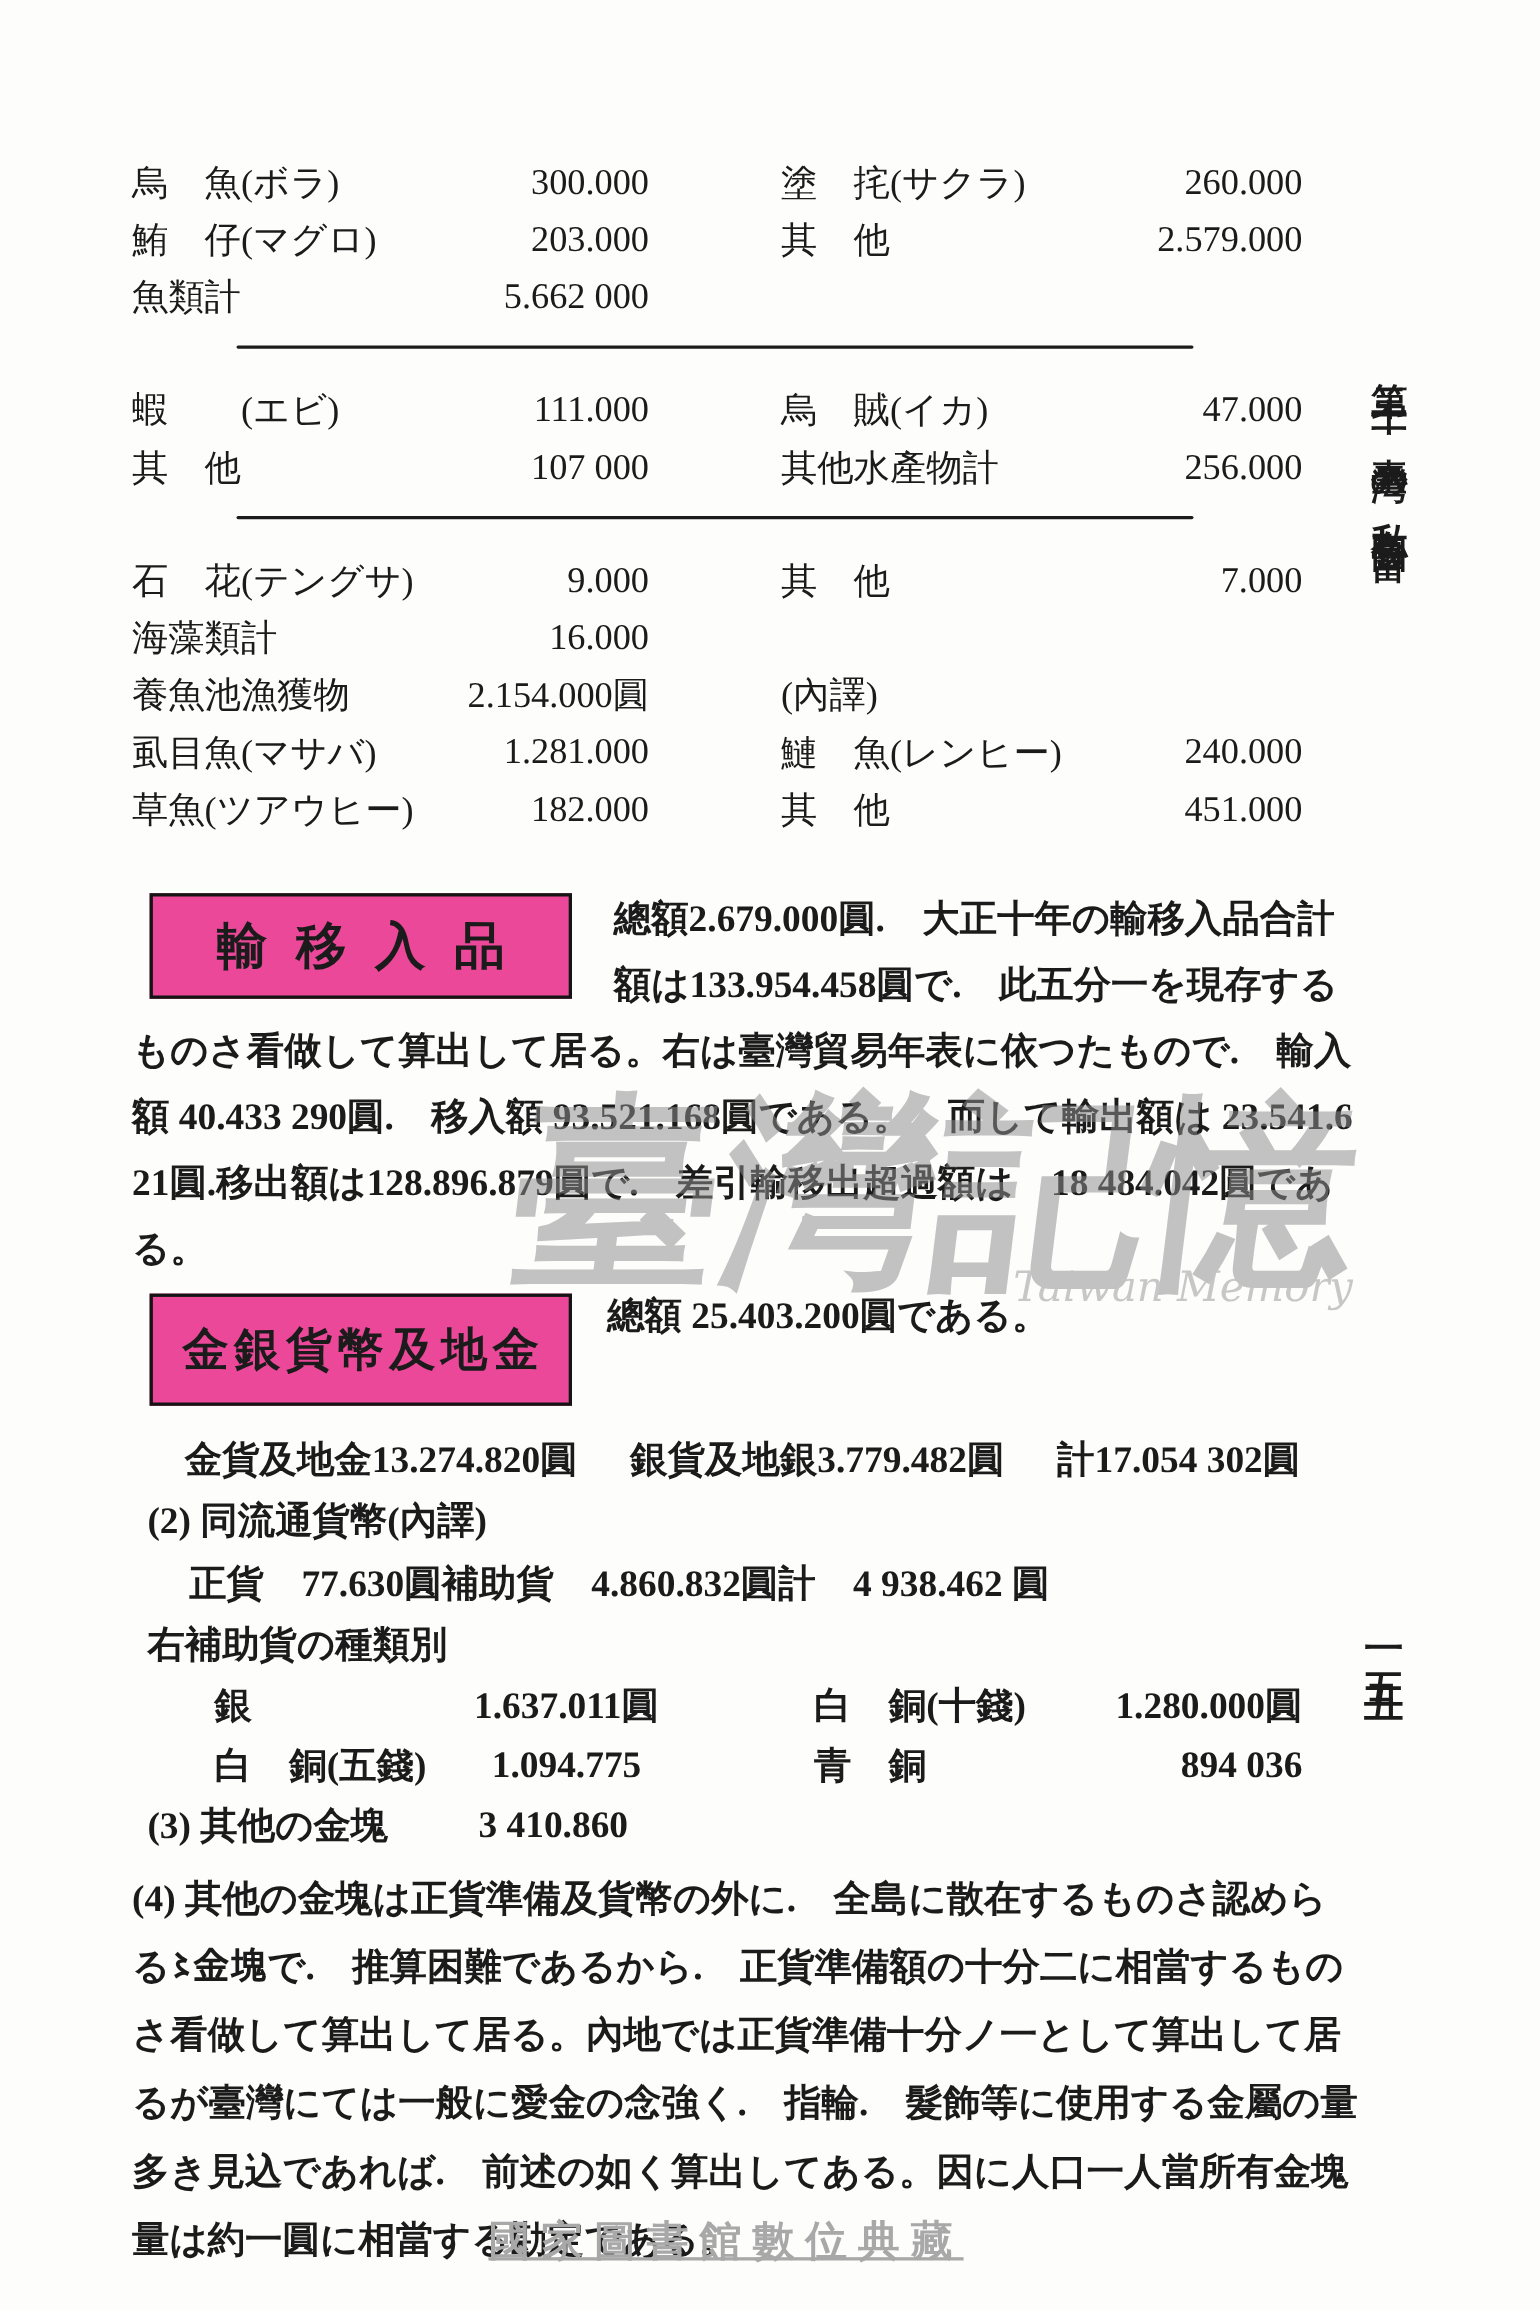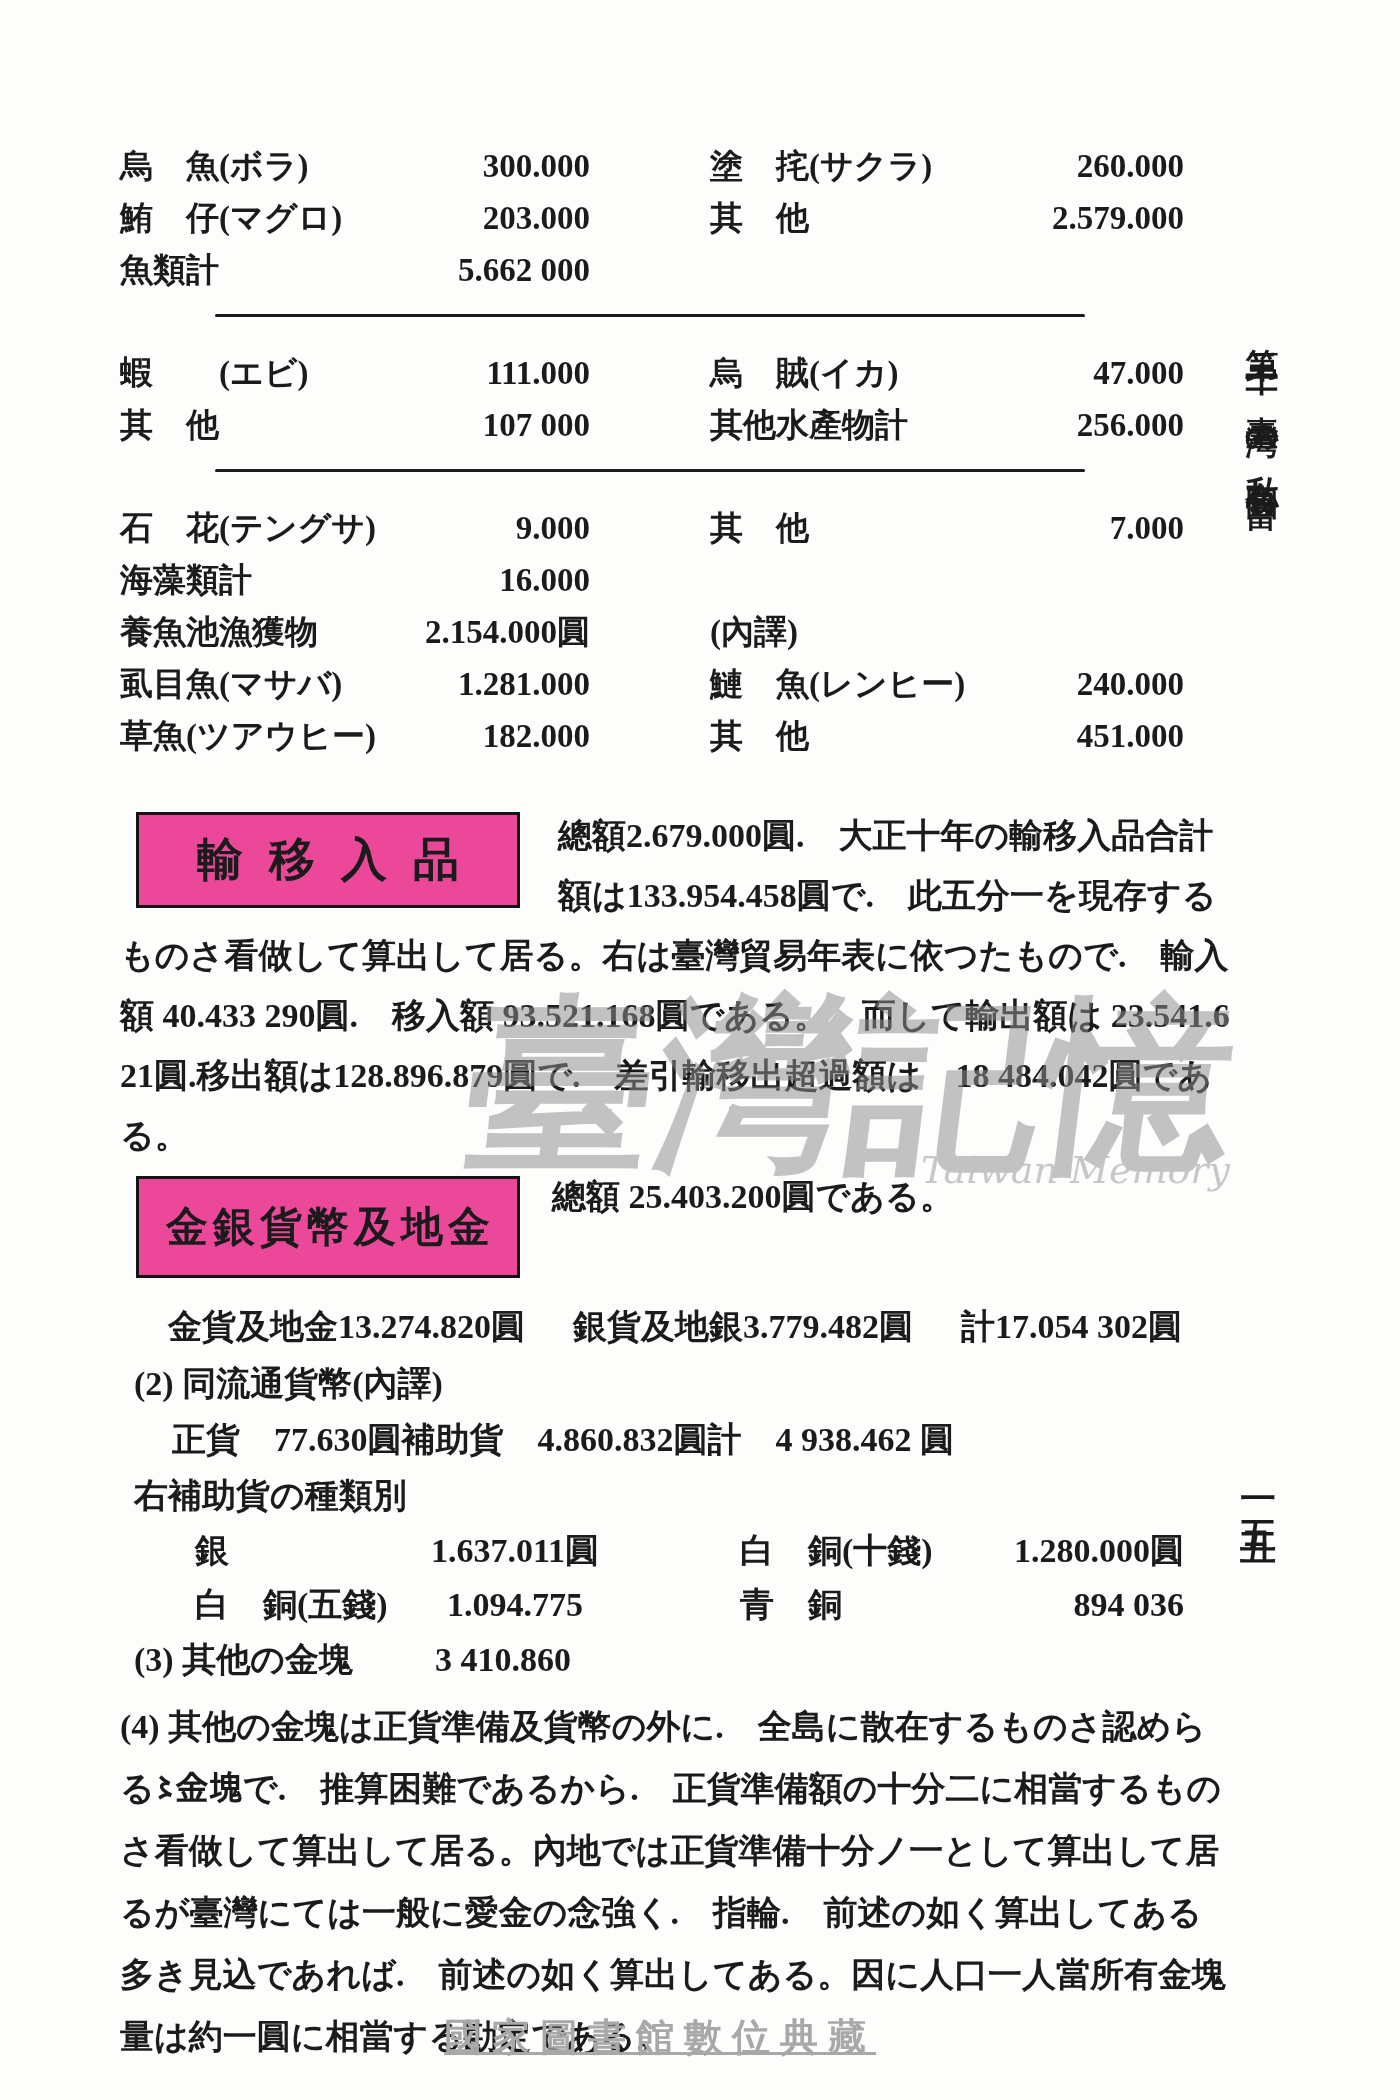--- a/index.html
+++ b/index.html
@@ -4,21 +4,21 @@
 <style>
   html,body{margin:0;padding:0;background:#ffffff;}
   .page{
     position:relative;width:1400px;height:2100px;background:#fdfdfc;
     font-family:"Liberation Serif","DejaVu Serif",serif;color:#1b1b1b;overflow:hidden;
   }
   .content{position:absolute;left:120px;top:140px;width:1064px;}
 
   
   .row4{display:grid;grid-template-columns:300px 170px 120px 270px 204px;
-        height:52px;align-items:center;font-size:33px;font-weight:700;}
+        height:52px;align-items:center;font-size:33px;font-weight:400;}
   .row4 .v{text-align:right;}
   .divider{height:3px;background:#1c1c1c;width:870px;margin:18px 0 30px 95px;border-radius:2px;}
 
   
   .section{font-size:34px;font-weight:600;}
   .sec-imports{margin-top:44px;}
   .head-box{
     float:left;width:378px;height:90px;border:3px solid #141414;
     display:flex;align-items:center;justify-content:center;
     font-size:46px;font-weight:700;letter-spacing:26px;text-indent:26px;
@@ -192,21 +192,21 @@
 
       <div class="goldline">
         <span>(3) 其他の金塊</span>
         <span class="gv">3 410.860</span>
       </div>
 
       <div class="para4">
         <div class="pline">(4) 其他の金塊は正貨準備及貨幣の外に.　全島に散在するものさ認めら</div>
         <div class="pline">る〻金塊で.　推算困難であるから.　正貨準備額の十分二に相當するもの</div>
         <div class="pline">さ看做して算出して居る。內地では正貨準備十分ノ一として算出して居</div>
-        <div class="pline">るが臺灣にては一般に愛金の念強く.　指輪.　前述の如く算出してある</div>
+        <div class="pline">るが臺灣にては一般に愛金の念強く.　指輪.　髮飾等に使用する金屬の量</div>
         <div class="pline">多き見込であれば.　前述の如く算出してある。因に人口一人當所有金塊</div>
         <div class="pline">量は約一圓に相當する勘定である。</div>
       </div>
     </div>
   </div>
 
   <div class="side-head">第二十二　臺灣の私有國富</div>
 
   <div class="page-num">一五五</div>
 

